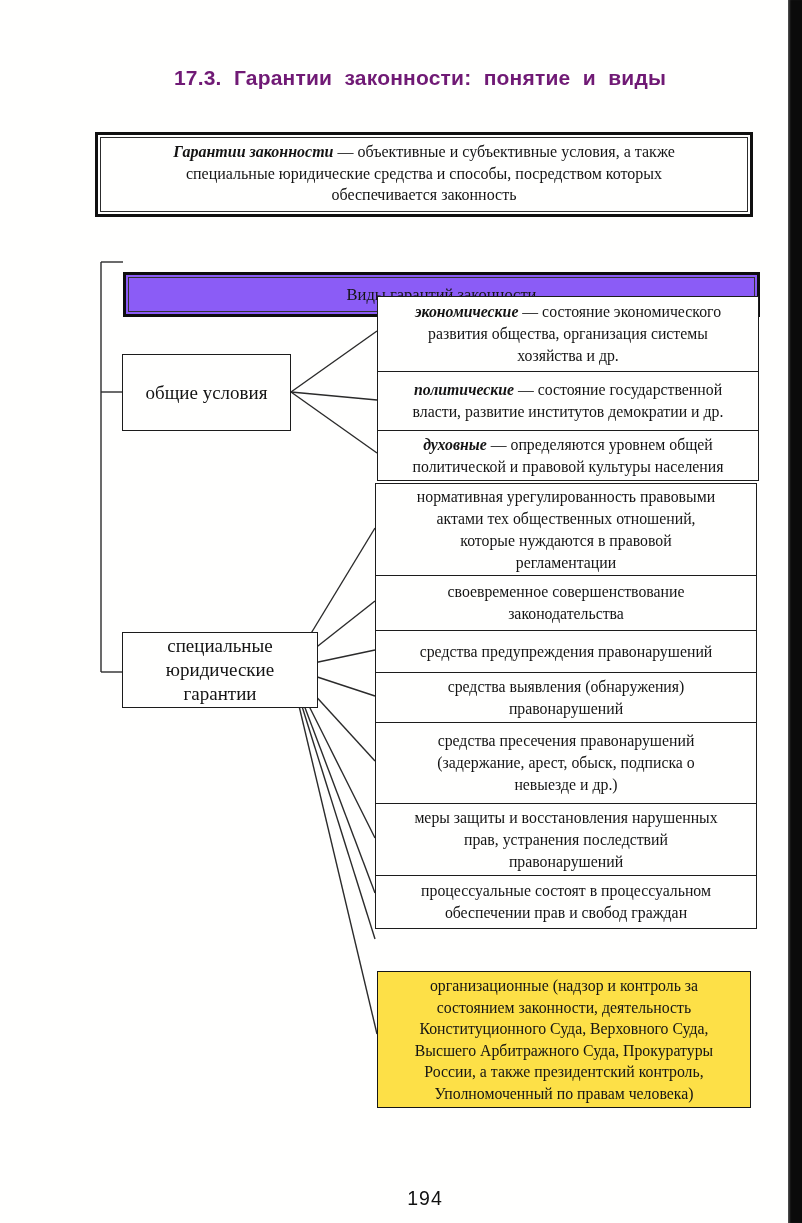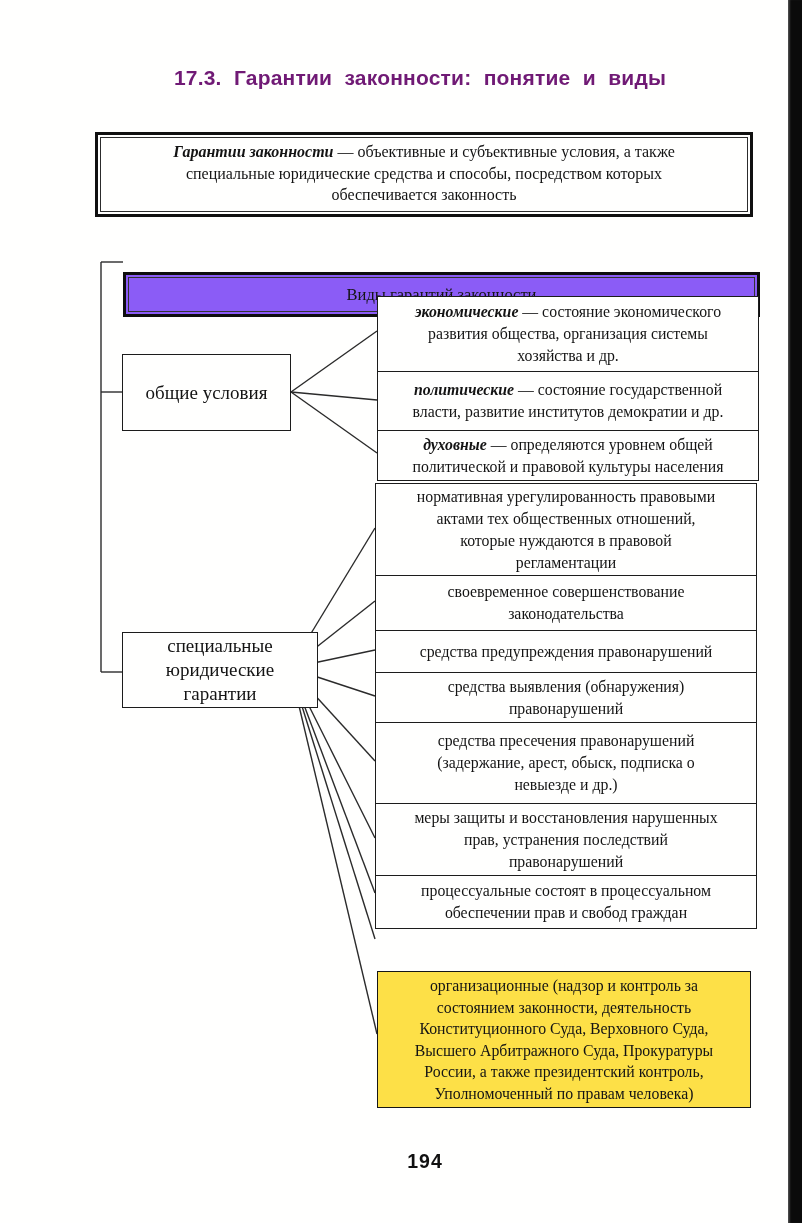--- a/index.html
+++ b/index.html
@@ -70,23 +70,23 @@
 
   .org-box {
     position:absolute; left:377px; top:971px; width:374px;
     border:1.5px solid #161616; box-sizing:border-box;
     padding:3px 6px; background:#fde047;
     text-align:center; font-size:15.8px; line-height:21.5px;
     white-space:pre-line;
   }
 
   .page-number {
-    position:absolute; left:350px; top:1150px; width:150px;
+    position:absolute; left:350px; top:1187px; width:150px;
     text-align:center; font-family:"Liberation Sans", sans-serif;
-    font-size:19.5px; letter-spacing:1px; color:#111;font-weight:bold;
+    font-size:19.5px; letter-spacing:1px; color:#111;
   }
 
   .scan-bar {
     position:absolute; right:0; top:0; width:14px; height:1223px;
     background:#0b0b0b;
     box-shadow: inset 2.5px 0 2px -1px #555;
   }
 </style>
 </head>
 <body>

